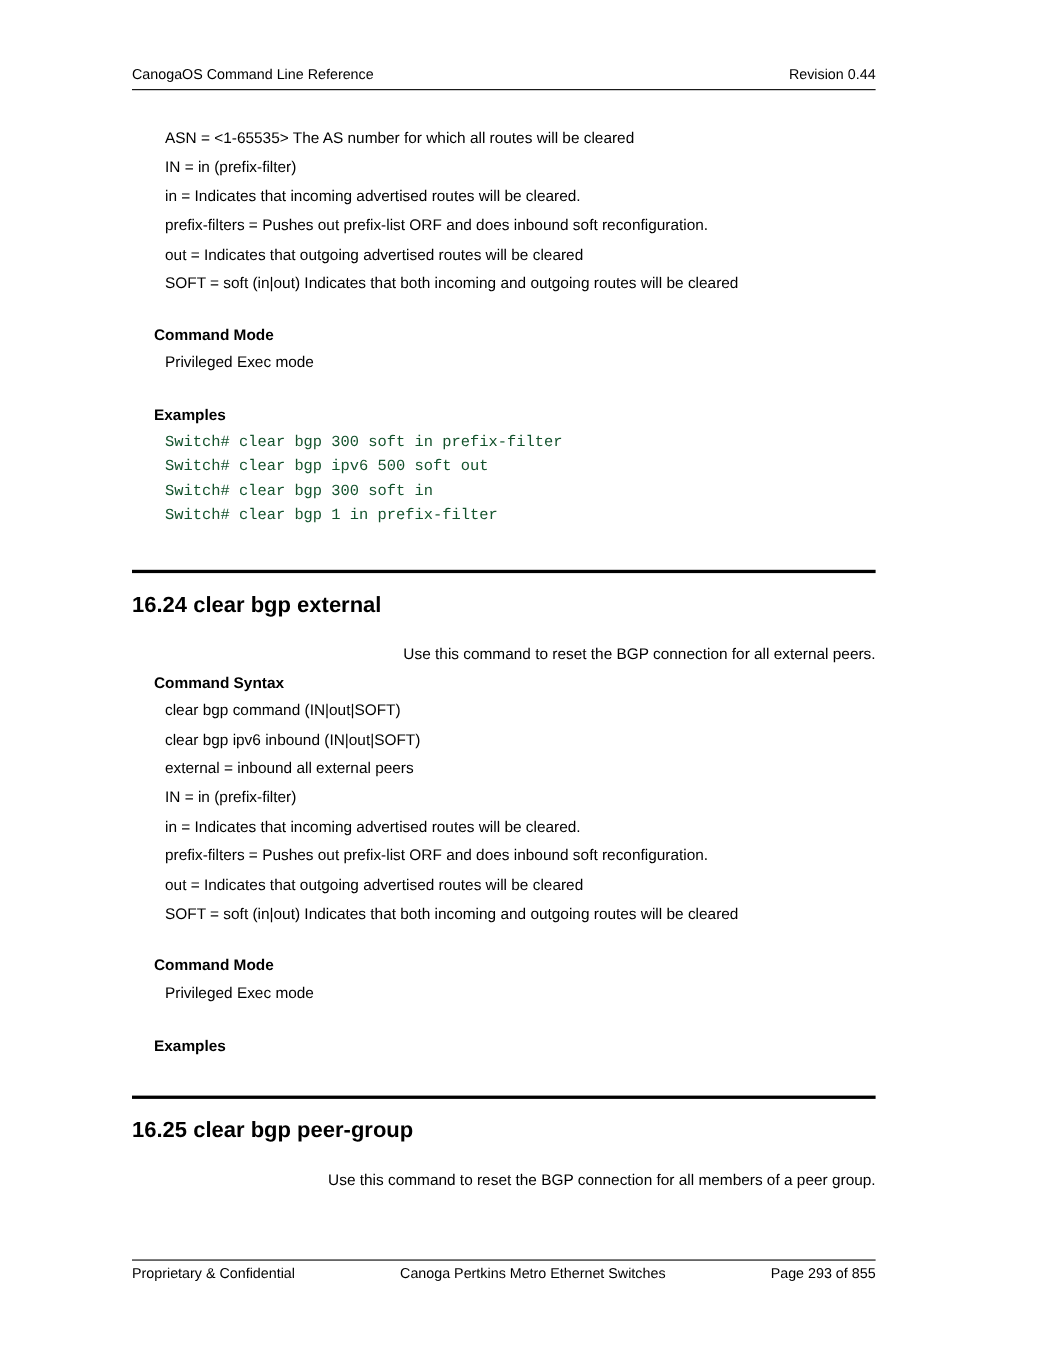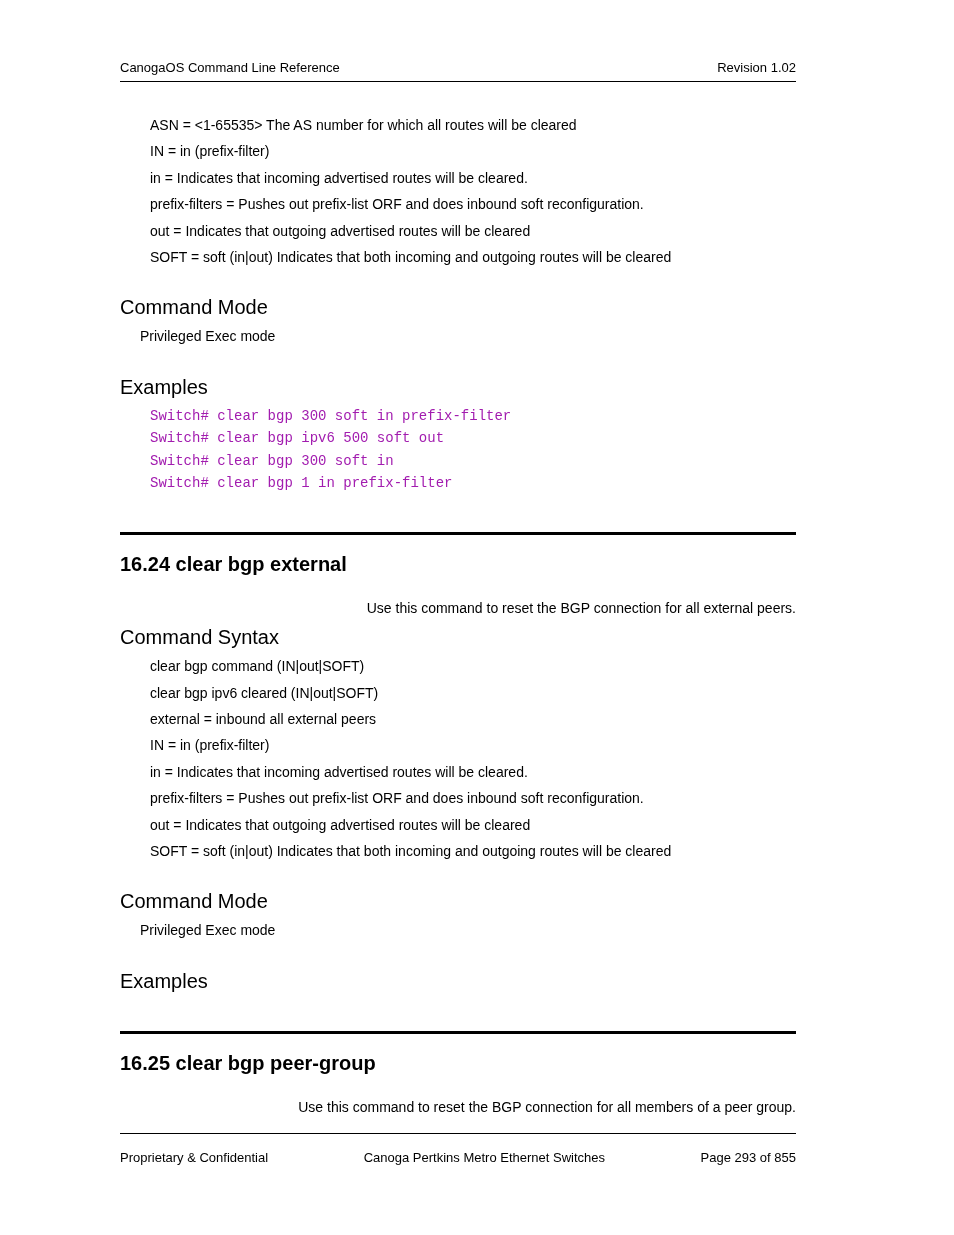--- a/index.html
+++ b/index.html
@@ -27,37 +27,38 @@
   }
   .body-text {
     font-size: 14px;
     line-height: 1.6;
     margin-left: 30px;
   }
   .body-text .line {
     margin: 0 0 4px 0;
   }
   .section-label {
-    font-size: 20px;
-    font-weight: normal;
+    font-size: 14px;
+    font-weight: bold;
     margin-top: 28px;
     margin-bottom: 6px;
+    margin-left: 20px;
   }
   .indent {
-    margin-left: 20px;
+    margin-left: 30px;
     font-size: 14px;
     line-height: 1.6;
   }
   .mono {
     font-family: "Courier New", Courier, monospace;
     font-size: 14px;
     line-height: 1.6;
     white-space: pre;
     margin-left: 30px;
-    color: #a21caf;
+    color: #14532d;
   }
   .thick-rule {
     border: none;
     border-top: 3px solid #000;
     margin: 38px 0 18px 0;
   }
   .h2 {
     font-size: 20px;
     font-weight: bold;
     margin: 0 0 24px 0;
@@ -66,34 +67,34 @@
     font-size: 14px;
     margin: 0 0 10px 0;
     text-align: right;
   }
   .footer-row {
     position: absolute;
     left: 120px;
     right: 120px;
     bottom: 70px;
     border-top: 1px solid #000;
-    padding-top: 16px;
+    padding-top: 4px;
     display: flex;
     justify-content: space-between;
     font-size: 13px;
   }
 </style>
 </head>
 <body>
 
 <div class="page">
 
   <div class="header-row">
     <span>CanogaOS Command Line Reference</span>
-    <span>Revision 1.02</span>
+    <span>Revision 0.44</span>
   </div>
 
   <div class="body-text">
     <div class="line">ASN = &lt;1-65535&gt; The AS number for which all routes will be cleared</div>
     <div class="line">IN = in (prefix-filter)</div>
     <div class="line">in = Indicates that incoming advertised routes will be cleared.</div>
     <div class="line">prefix-filters = Pushes out prefix-list ORF and does inbound soft reconfiguration.</div>
     <div class="line">out = Indicates that outgoing advertised routes will be cleared</div>
     <div class="line">SOFT = soft (in|out) Indicates that both incoming and outgoing routes will be cleared</div>
   </div>
@@ -108,21 +109,21 @@
 Switch# clear bgp 1 in prefix-filter</div>
 
   <hr class="thick-rule">
 
   <div class="h2">16.24  clear bgp external</div>
   <div class="intro">Use this command to reset the BGP connection for all external peers.</div>
 
   <div class="section-label" style="margin-top:10px">Command Syntax</div>
   <div class="body-text">
     <div class="line">clear bgp command (IN|out|SOFT)</div>
-    <div class="line">clear bgp ipv6 cleared (IN|out|SOFT)</div>
+    <div class="line">clear bgp ipv6 inbound (IN|out|SOFT)</div>
     <div class="line">external = inbound all external peers</div>
     <div class="line">IN = in (prefix-filter)</div>
     <div class="line">in = Indicates that incoming advertised routes will be cleared.</div>
     <div class="line">prefix-filters = Pushes out prefix-list ORF and does inbound soft reconfiguration.</div>
     <div class="line">out = Indicates that outgoing advertised routes will be cleared</div>
     <div class="line">SOFT = soft (in|out) Indicates that both incoming and outgoing routes will be cleared</div>
   </div>
 
   <div class="section-label">Command Mode</div>
   <div class="indent">Privileged Exec mode</div>

